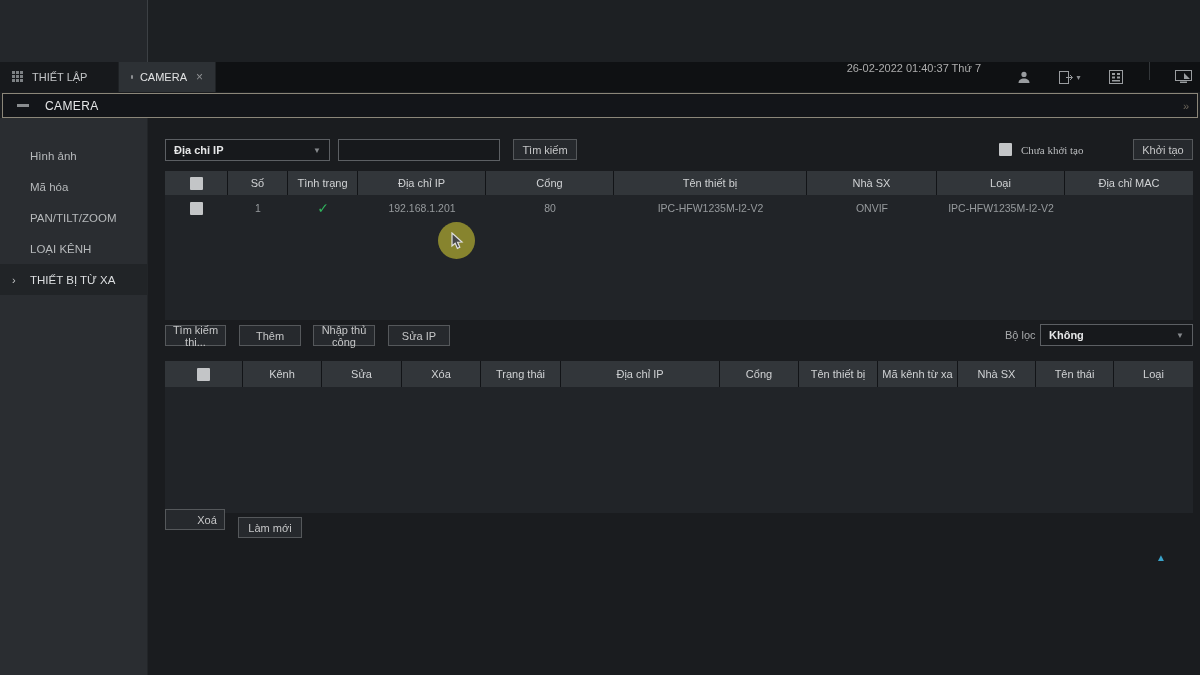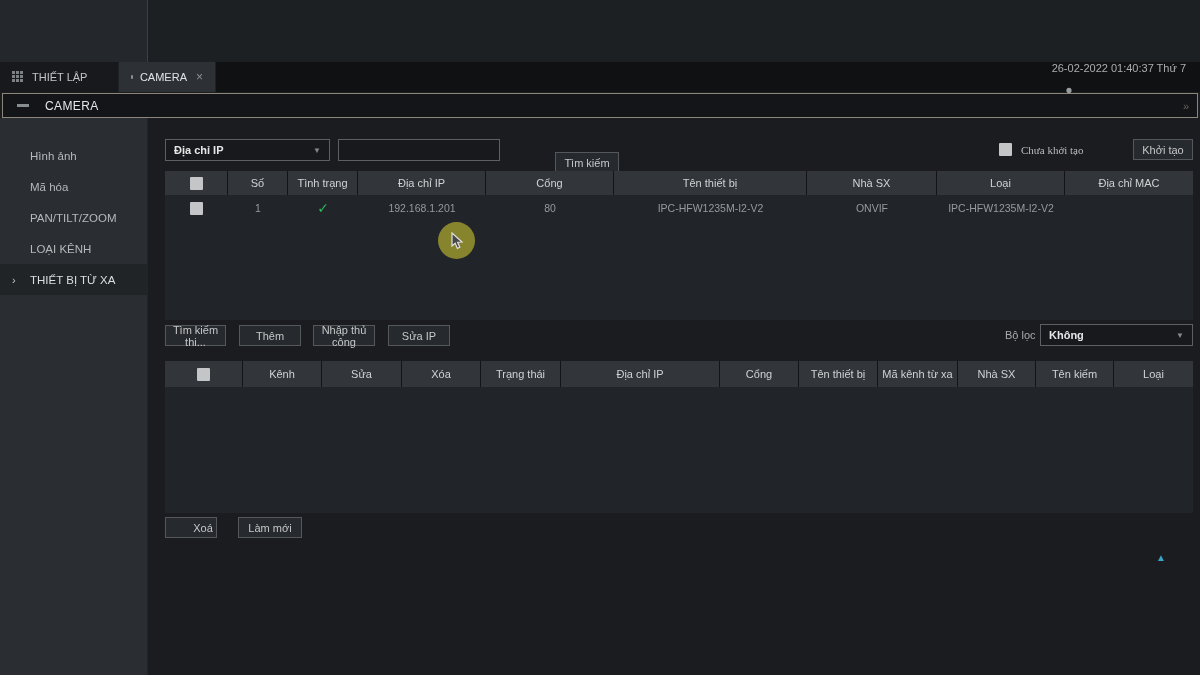--- a/index.html
+++ b/index.html
@@ -13,21 +13,21 @@
 
   
   .tabbar { position:absolute; left:0; top:62px; width:1200px; height:30px; background:#0f1113; display:flex; align-items:stretch; }
   .tab { display:flex; align-items:center; gap:7px; padding:0 12px; font-size:11px; color:#c3c5c7; border-right:1px solid #1f2225; }
   .tab.inactive { width:119px; background:#17191c; }
   .tab.active { width:97px; background:#2d3135; color:#e2e3e4; }
   .tab .close { color:#8f9294; font-size:12px; margin-left:2px; cursor:default; }
   .grid-icon { width:13px; height:13px; display:grid; grid-template-columns:repeat(3,3px); grid-template-rows:repeat(3,3px); gap:1px; }
   .grid-icon span { background:#7d8184; }
   .cam-dash { width:11px; height:4px; background:#8c8f92; border-radius:2px; }
-  .tab-right { margin-left:auto; display:flex; align-items:flex-start; gap:12px;flex-direction:column; }
+  .tab-right { margin-left:auto; display:flex; align-items:flex-start; gap:12px; }
   .datetime { font-size:11px; color:#adadad; padding-right:14px; }
   .tb-icon { width:34px; height:30px; display:flex; align-items:center; justify-content:center; color:#9a9da0; }
   .tb-sep { width:1px; height:18px; background:#33373a; margin:0 4px; }
   .caret { font-size:8px; color:#8b8e91; margin-left:2px; }
 
   
   .titlebar { position:absolute; left:2px; top:93px; width:1196px; height:25px; background:#131519; border:1px solid #8b8679; display:flex; align-items:center; }
   .title-dash { width:12px; height:3px; background:#8a8d90; margin-left:14px; }
   .titlebar .t-label { color:#e4e5e6; font-size:12px; margin-left:16px; letter-spacing:.4px; }
   .title-chevron { margin-left:auto; margin-right:8px; color:#6b655a; font-size:11px; }
@@ -156,21 +156,21 @@
     </div>
   </div>
 
   <div class="content">
 
     <div class="select-box" style="left:17px; top:21px; width:165px;">
       <span>Địa chỉ IP</span>
       <span class="arrow">▼</span>
     </div>
     <input class="text-input" style="left: 190px; top: 21px; width: 162px;" value="">
-    <button class="btn" style="left:365px; top:34px; width:64px;margin-left:42px;">Tìm kiếm</button>
+    <button class="btn" style="left:365px; top:21px; width:64px;">Tìm kiếm</button>
     <div class="checkbox" style="position:absolute; left:851px; top:25px;"></div>
     <span class="inline-label" style="position:absolute; left:873px; top:26px;font-family:Liberation Serif, serif;">Chưa khởi tạo</span>
     <button class="btn" style="left:985px; top:21px; width:60px;">Khởi tạo</button>
 
     <div class="tbl" style="top:53px;">
       <div class="tbl-head" style="height:24px;">
         <div class="hc" style="width:63px;">
             <span class="checkbox"></span>
           </div>
         <div class="hc" style="width:60px;">Số</div>
@@ -218,27 +218,27 @@
           </div>
         <div class="hc" style="width:79px;">Kênh</div>
         <div class="hc" style="width:80px;">Sửa</div>
         <div class="hc" style="width:79px;">Xóa</div>
         <div class="hc" style="width:80px;">Trạng thái</div>
         <div class="hc" style="width:159px;">Địa chỉ IP</div>
         <div class="hc" style="width:79px;">Cổng</div>
         <div class="hc" style="width:79px;">Tên thiết bị</div>
         <div class="hc" style="width:80px;">Mã kênh từ xa</div>
         <div class="hc" style="width:78px;">Nhà SX</div>
-        <div class="hc" style="width:78px;">Tên kiếm</div>
+        <div class="hc" style="width:78px;">Tên thái</div>
         <div class="hc" style="width:79px;">Loại</div>
       </div>
       <div class="tbl-body" style="height:126px;"></div>
     </div>
 
-    <button class="btn" style="left:17px; top:399px; width:52px;padding-left:24px;">Xoá</button>
+    <button class="btn" style="left:17px; top:391px; width:60px;padding-left:24px;">Xoá</button>
     <button class="btn" style="left:90px; top:399px; width:64px;">Làm mới</button>
 
     <span class="scroll-up" style="left:1008px; top:434px;">▲</span>
   </div>
 
   <div class="cursor-hl">
     <svg width="13" height="18" viewBox="0 0 13 18">
       <path d="M1 1 L1 14 L4.2 11.2 L6.4 16.4 L8.8 15.3 L6.6 10.2 L11 10 Z" fill="#4a4a4a" stroke="#f0f0f0" stroke-width="1.2"></path>
     </svg>
   </div>

